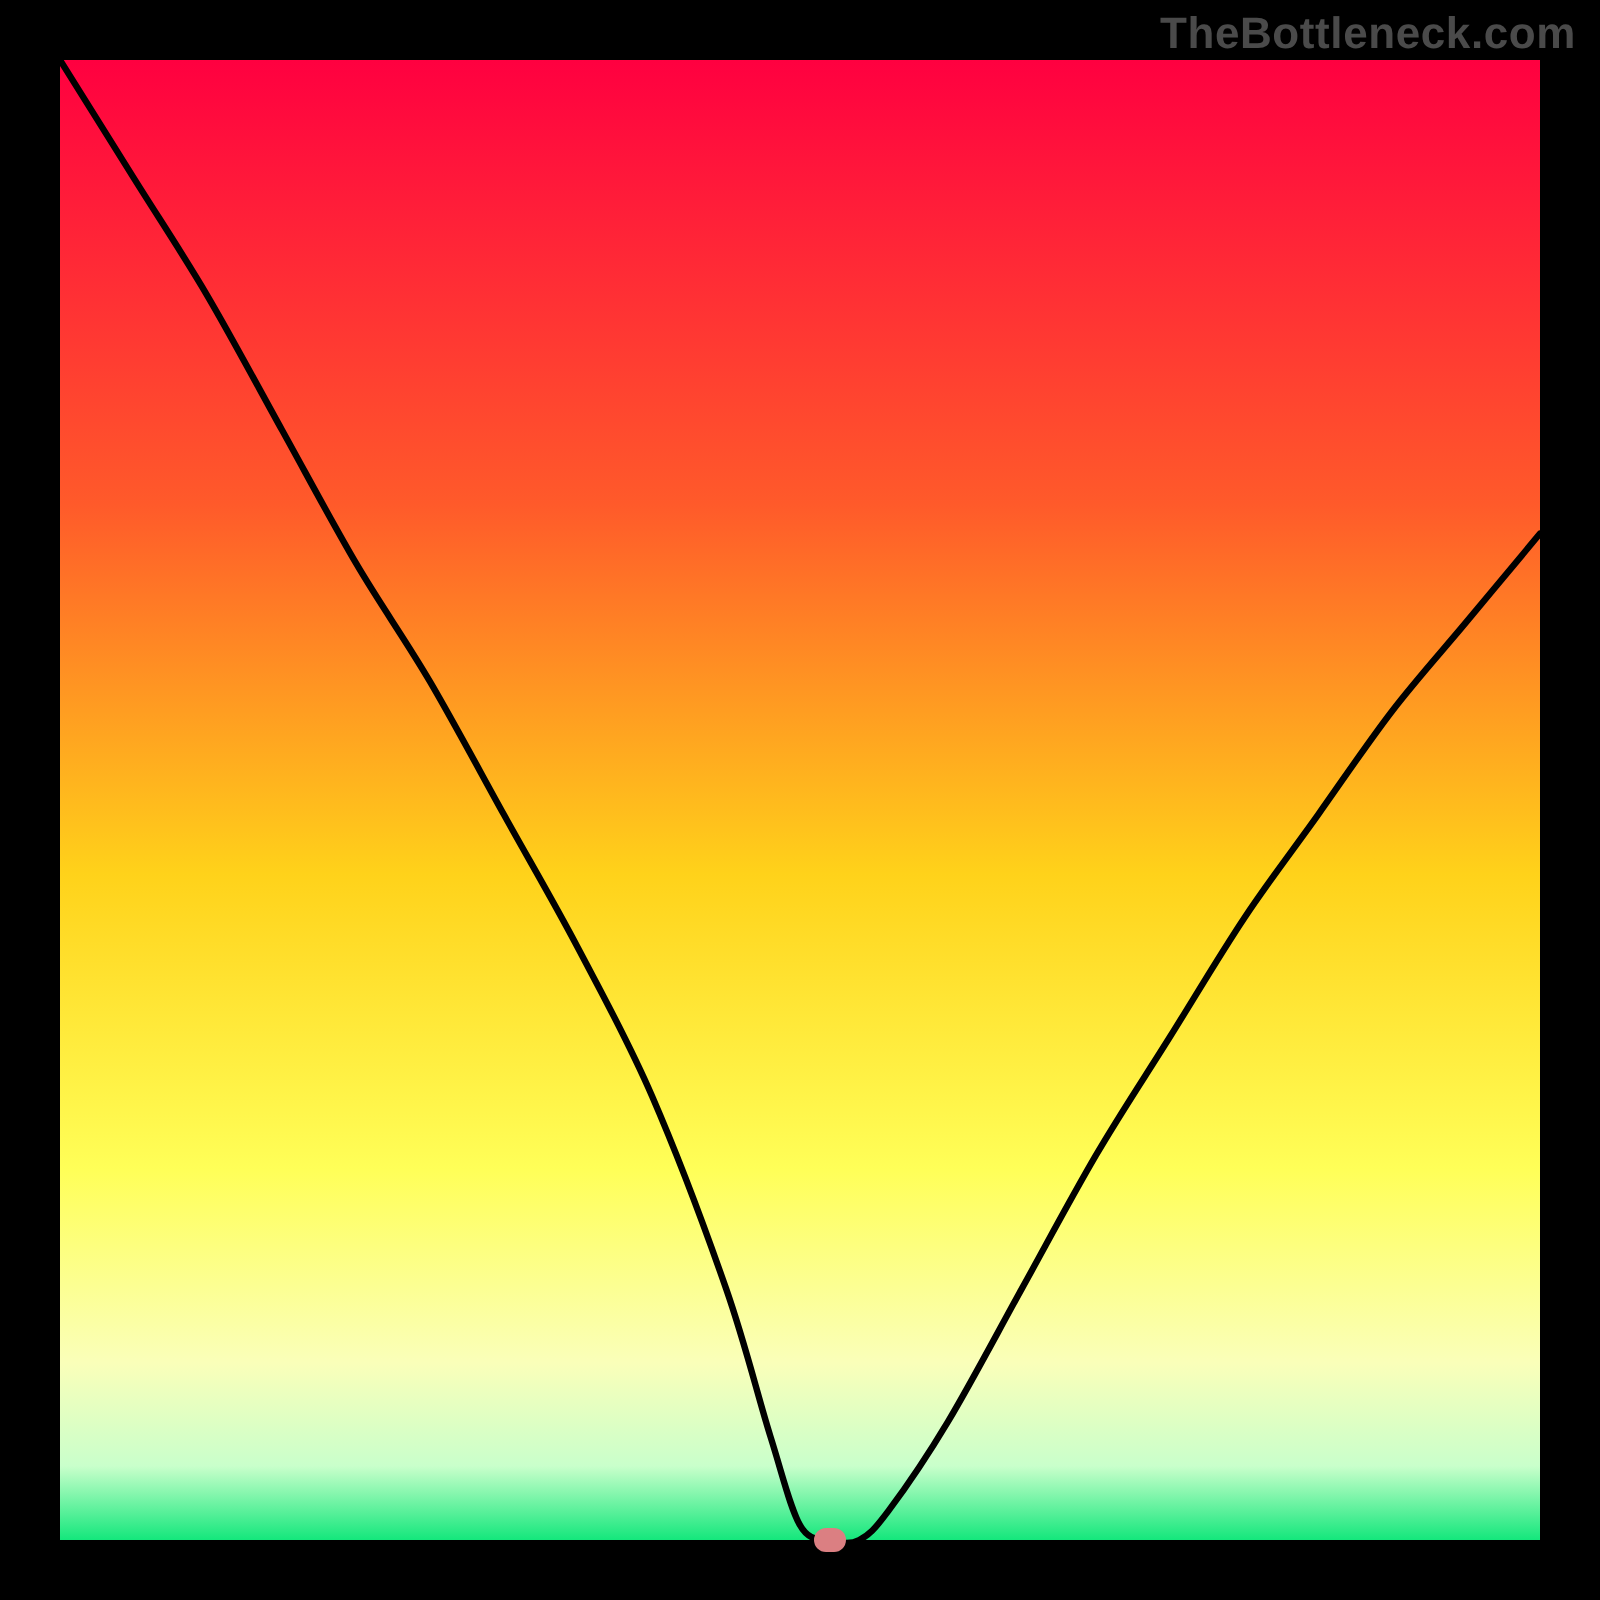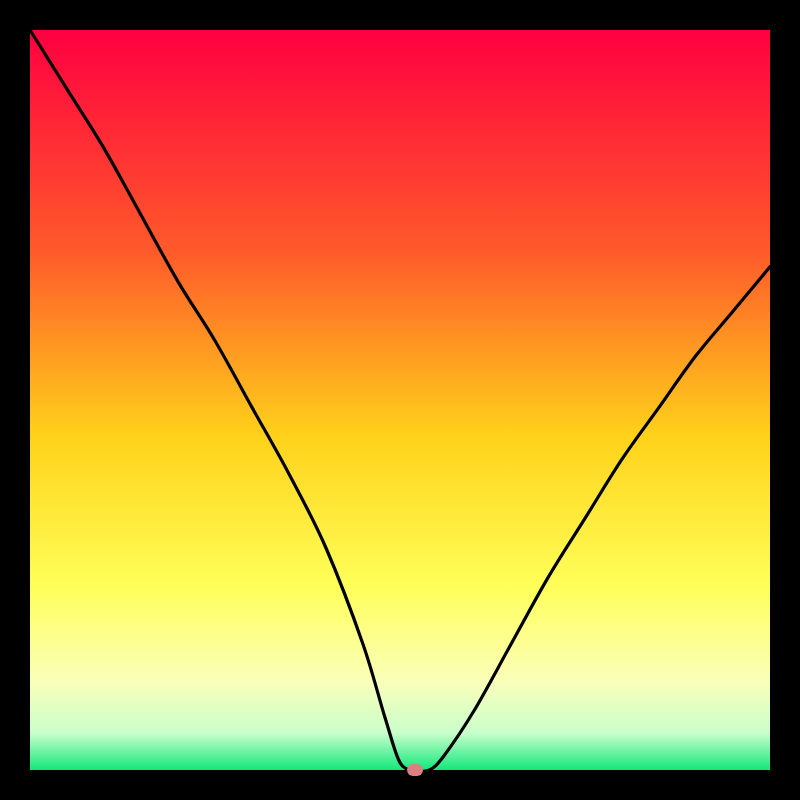--- a/index.html
+++ b/index.html
@@ -46,20 +46,21 @@
     border-radius: 6px;
     background: #db7f82;
     transform: translate(-50%, -50%);
     z-index: 4;
   }
 </style>
 </head>
 <body>
 <div class="frame">
 
+  <div class="watermark">TheBottleneck.com</div>
 
   <div class="plot">
     <svg viewBox="0 0 740 740" preserveAspectRatio="none">
       <defs>
         <linearGradient id="bg-grad" x1="0" y1="0" x2="0" y2="1">
           <stop id="g0" offset="0%" stop-color="#ff0040"></stop>
           <stop id="g1" offset="30%" stop-color="#ff5a2a"></stop>
           <stop id="g2" offset="55%" stop-color="#ffd21a"></stop>
           <stop id="g3" offset="75%" stop-color="#ffff58"></stop>
           <stop id="g4" offset="88%" stop-color="#faffb9"></stop>

